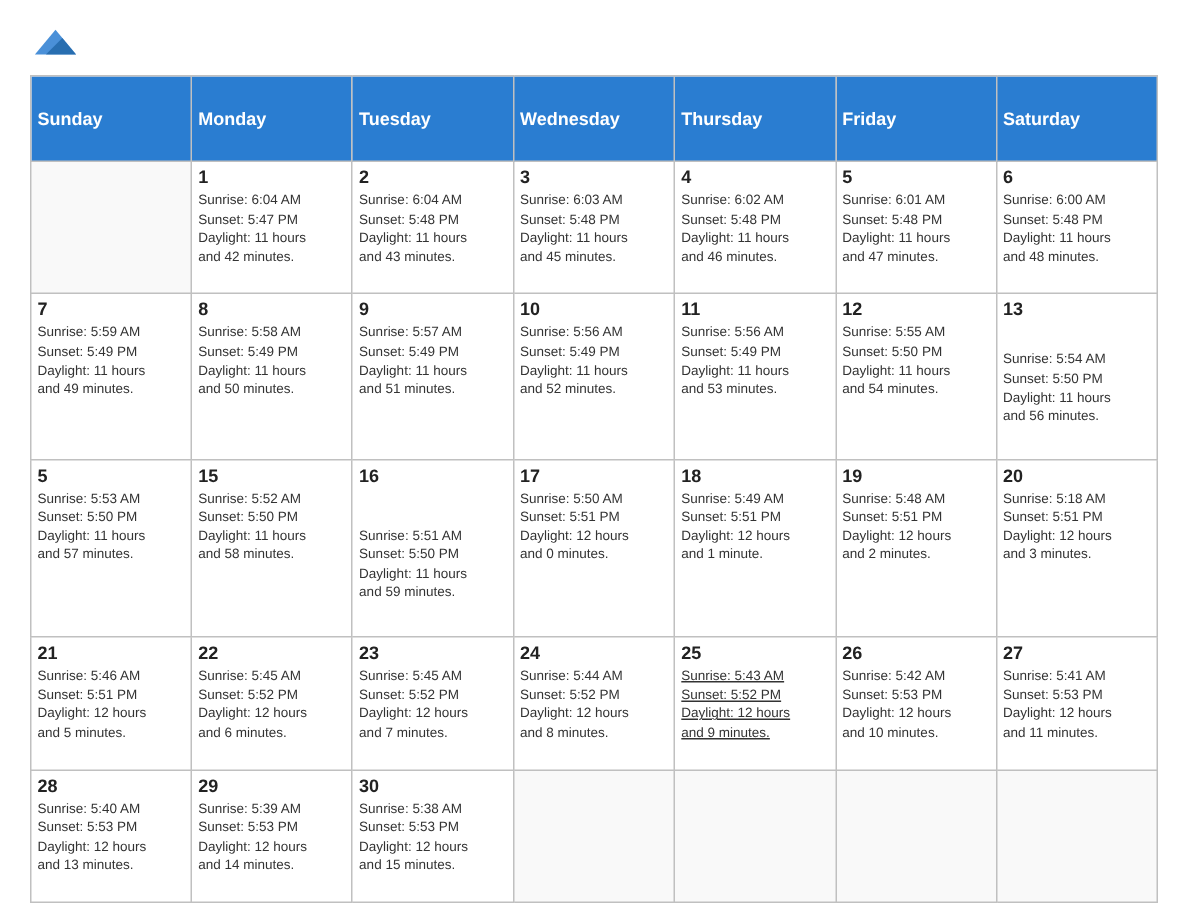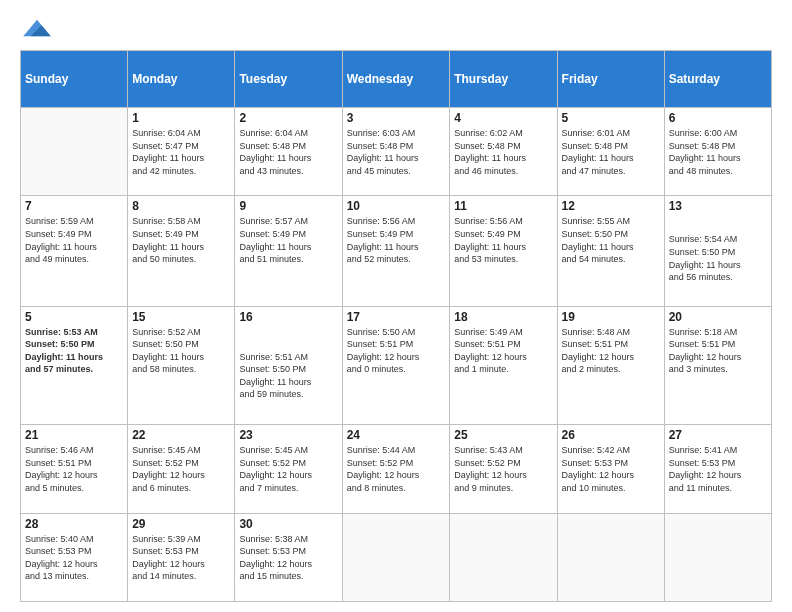--- a/index.html
+++ b/index.html
@@ -227,21 +227,21 @@
             <span class="day-num">13</span>
             <div class="day-info" style="white-space: pre-line; margin-top: 20px;">Sunrise: 5:54 AM
 Sunset: 5:50 PM
 Daylight: 11 hours
 and 56 minutes.</div>
           </td>
         </tr>
         <tr>
           <td>
             <span class="day-num">5</span>
-            <div class="day-info" style="white-space: pre-line; font-weight: bold;">Sunrise: 5:53 AM
+            <div class="day-info" style="white-space: pre-line;">Sunrise: 5:53 AM
 Sunset: 5:50 PM
 Daylight: 11 hours
 and 57 minutes.</div>
           </td>
           <td>
             <span class="day-num">15</span>
             <div class="day-info" style="white-space: pre-line;">Sunrise: 5:52 AM
 Sunset: 5:50 PM
 Daylight: 11 hours
 and 58 minutes.</div>
@@ -306,21 +306,21 @@
           </td>
           <td>
             <span class="day-num">24</span>
             <div class="day-info" style="white-space: pre-line;">Sunrise: 5:44 AM
 Sunset: 5:52 PM
 Daylight: 12 hours
 and 8 minutes.</div>
           </td>
           <td>
             <span class="day-num">25</span>
-            <div class="day-info" style="white-space: pre-line;">Sunrise: 5:43 AM
+            <div class="day-info" style="white-space: pre-line; text-decoration: underline;">Sunrise: 5:43 AM
 Sunset: 5:52 PM
 Daylight: 12 hours
 and 9 minutes.</div>
           </td>
           <td>
             <span class="day-num">26</span>
             <div class="day-info" style="white-space: pre-line;">Sunrise: 5:42 AM
 Sunset: 5:53 PM
 Daylight: 12 hours
 and 10 minutes.</div>

